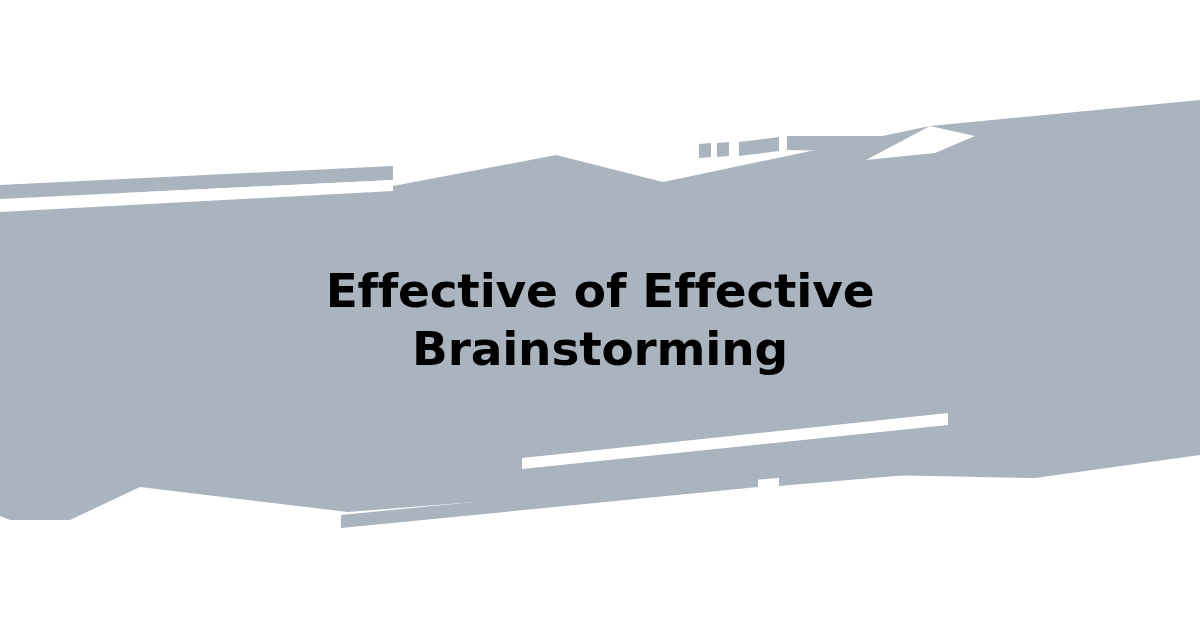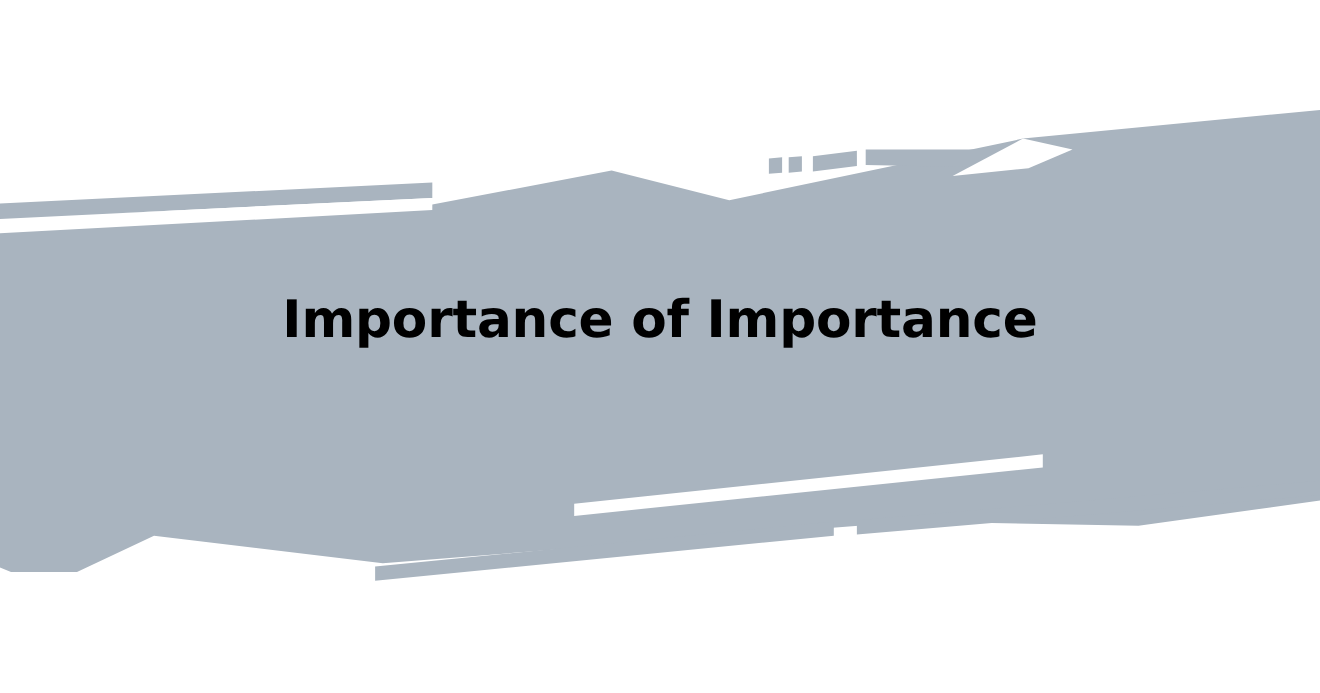--- a/index.html
+++ b/index.html
@@ -91,16 +91,17 @@
 
     <path fill="#ffffff" d="M 522,458 L 948,413 L 948,425 L 522,469 Z"></path>
 
     <path fill="#a9b4bf" d="M 341,515 L 758,474 L 758,487 L 341,528 Z"></path>
 
     <path fill="#a9b4bf" d="M 779,473 L 1200,437 L 1200,450 L 779,486 Z"></path>
 
   </svg>
 
   <div id="title-block">
-    <span class="title-line">Importance of Importance</span>
+    <span class="title-line">Effective of Effective</span>
+    <span class="title-line">Brainstorming</span>
   </div>
 
 </div>
 
 </body></html>

